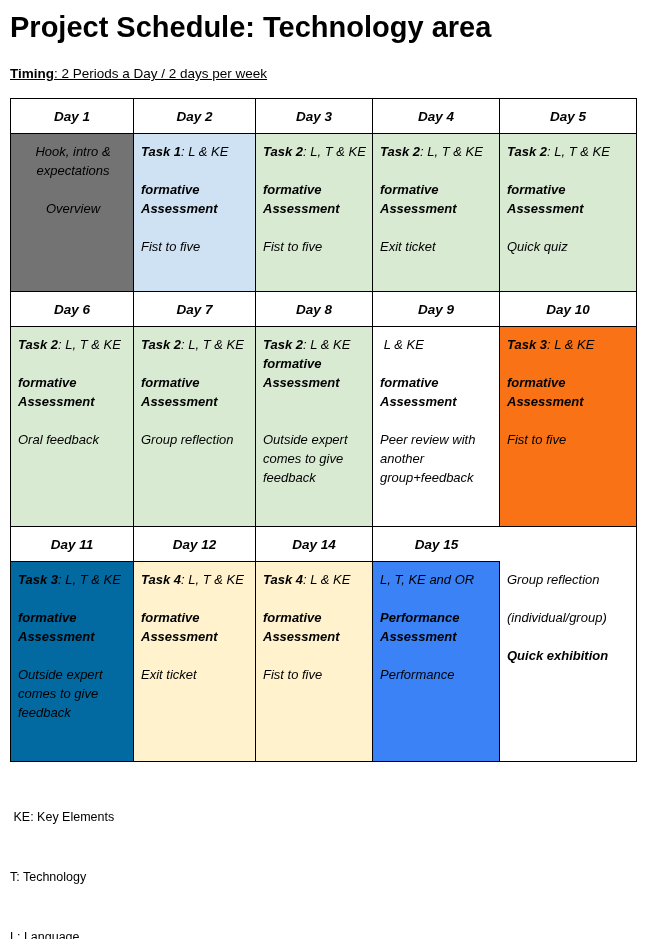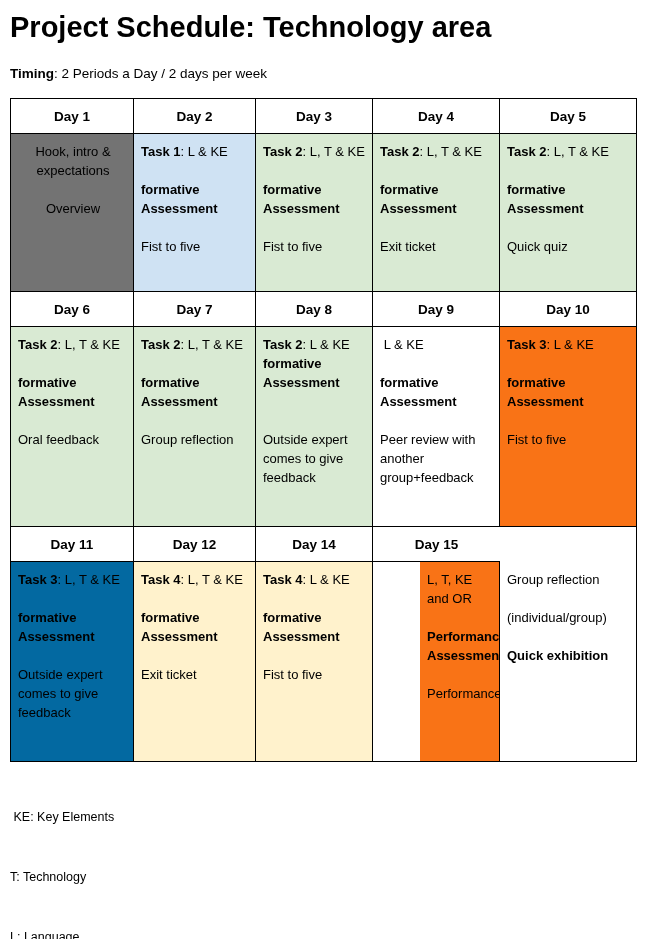--- a/index.html
+++ b/index.html
@@ -17,30 +17,32 @@
     font-size: 29px;
     font-weight: bold;
     line-height: 34px;
     margin: 0;
     padding-top: 2px;
   }
   .subtitle {
     margin-top: 21px;
     font-size: 13.5px;
     line-height: 18px;
+    text-decoration: underline;
   }
   .subtitle .lbl { font-weight: bold; }
 
   .schedule-table {
     margin-top: 15px;
     border: 1px solid #000;
   }
   .trow {
     display: grid;
     grid-template-columns: 123px 122px 117px 127px 1fr;
+    font-style: italic;
   }
   .hcell {
     height: 35px;
     display: flex;
     align-items: center;
     justify-content: center;
     font-weight: bold;
     font-size: 13.5px;
     background: #fff;
     border-right: 1px solid #000;
@@ -183,21 +185,21 @@
           <div class="para">&nbsp;</div>
           <div class="para"><span>Exit ticket</span></div>
         </div>
         <div class="cell" style="background: rgb(255, 242, 204); min-height: 199px;">
           <div class="para"><span class="b">Task 4</span><span>: L &amp; KE</span></div>
           <div class="para">&nbsp;</div>
           <div class="para"><span class="b">formative Assessment</span></div>
           <div class="para">&nbsp;</div>
           <div class="para"><span>Fist to five</span></div>
         </div>
-        <div class="cell" style="background: #f97316; min-height: 199px; margin-left: 47px;">
+        <div class="cell" style="background: #3b82f6; min-height: 199px;">
           <div class="para"><span>L, T, KE and OR</span></div>
           <div class="para">&nbsp;</div>
           <div class="para"><span class="b">Performance Assessment</span></div>
           <div class="para">&nbsp;</div>
           <div class="para"><span>Performance</span></div>
         </div>
         <div class="cell" style="background: rgb(255, 255, 255); min-height: 199px;">
           <div class="para"><span>Group reflection</span></div>
           <div class="para">&nbsp;</div>
           <div class="para"><span>(individual/group)</span></div>

